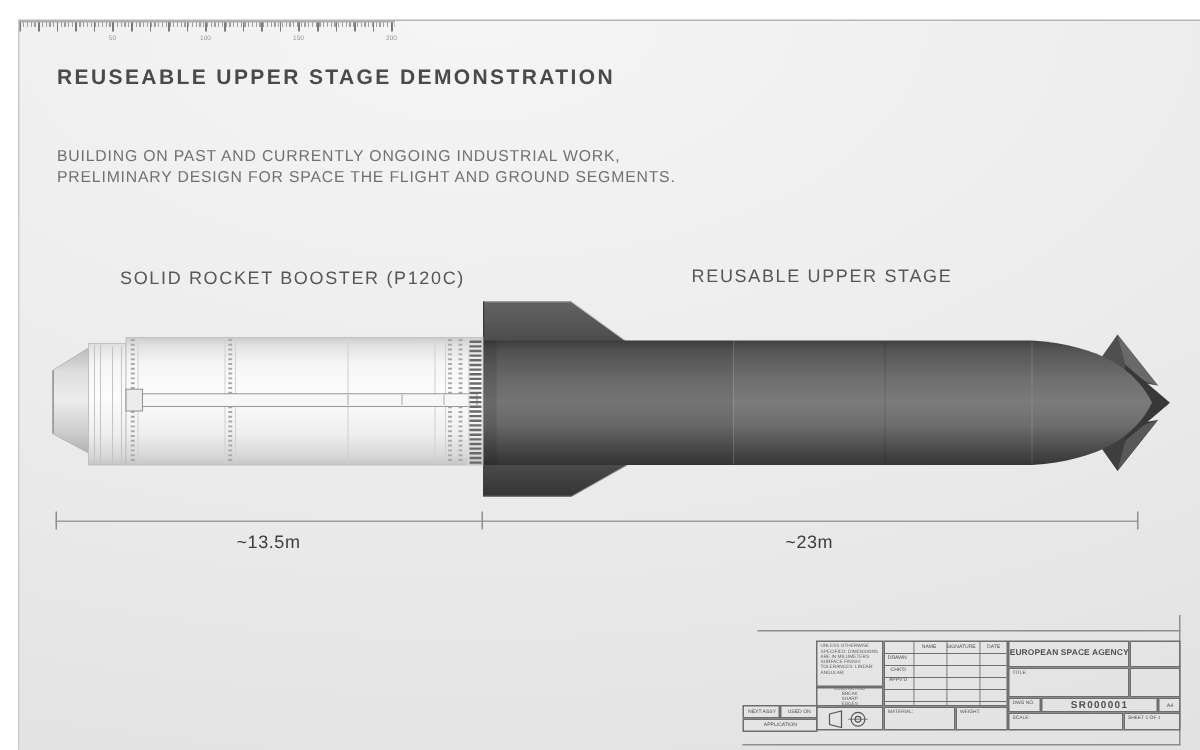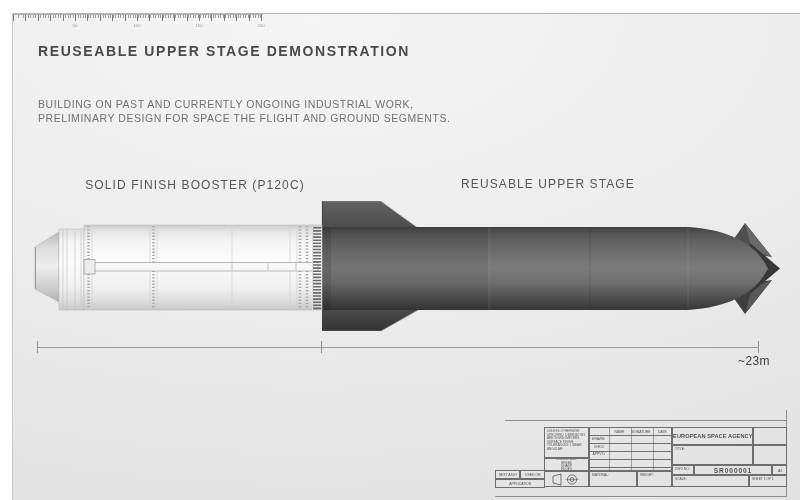--- a/index.html
+++ b/index.html
@@ -30,21 +30,21 @@
   #lbl-upper{left:430px;top:177px;width:236px;}
 
   
   #rocket{position:absolute;left:0;top:0;width:800px;height:500px;pointer-events:none;}
 
   
   #dim-line{position:absolute;left:37px;top:347px;width:722px;height:0;border-top:1px solid #9e9e9e;}
   .tick{position:absolute;top:341px;width:0;height:12px;border-left:1px solid #8f8f8f;}
   .dimlabel{position:absolute;top:354px;font-size:12px;letter-spacing:.4px;color:#3e3e3e;text-align:center;}
   #dim1{left:37px;width:284px;}
-  #dim2{left:333px;width:437px;text-align:right;}
+  #dim2{left:321px;width:437px;}
 
   
   .frameline{position:absolute;background:#8d8d8d;}
 
   
   #tb{position:absolute;left:544px;top:427px;width:243px;height:60px;color:#4f4f4f;}
   .c{position:absolute;border:.5px solid #6e6e6e;box-sizing:border-box;overflow:hidden;background:transparent;}
   .gcell{position:absolute;display:flex;align-items:center;justify-content:center;}
   .gcell>span{font-size:6.5px;transform:scale(.52);white-space:nowrap;color:#4f4f4f;}
   .cornerlab{position:absolute;top:.5px;left:1.5px;font-size:6.5px;transform:scale(.5);
@@ -83,21 +83,21 @@
     <span class="rnum" style="left:186px">150</span>
     <span class="rnum" style="left:248px">200</span>
   </div>
 
   <div id="title">REUSEABLE UPPER STAGE DEMONSTRATION</div>
   <div id="desc">
     <div>BUILDING ON PAST AND CURRENTLY ONGOING INDUSTRIAL WORK,</div>
     <div>PRELIMINARY DESIGN FOR SPACE THE FLIGHT AND GROUND SEGMENTS.</div>
   </div>
 
-  <div id="lbl-booster" class="seclabel">SOLID FINISH BOOSTER (P120C)</div>
+  <div id="lbl-booster" class="seclabel">SOLID ROCKET BOOSTER (P120C)</div>
   <div id="lbl-upper" class="seclabel">REUSABLE UPPER STAGE</div>
 
   <svg id="rocket" viewBox="0 0 800 500">
     <defs>
       <linearGradient id="gBoost" gradientUnits="userSpaceOnUse" x1="0" y1="225" x2="0" y2="310">
         <stop offset="0" stop-color="#cdcdcd"></stop>
           <stop offset=".07" stop-color="#e3e3e3"></stop>
         <stop offset=".2" stop-color="#f5f5f5"></stop>
           <stop offset=".45" stop-color="#fdfdfd"></stop>
         <stop offset=".75" stop-color="#efefef"></stop>
@@ -185,20 +185,21 @@
     <g>
       <line x1="316.5" y1="227" x2="316.5" y2="310" stroke="#6a6a6a" stroke-width="9" stroke-dasharray="1.6,1.5"></line>
       <line x1="312.5" y1="226" x2="312.5" y2="310" stroke="#dcdcdc" stroke-width="1"></line>
     </g>
   </svg>
 
   <div id="dim-line"></div>
   <div class="tick" style="left:37px"></div>
   <div class="tick" style="left:321px"></div>
   <div class="tick" style="left:758px"></div>
+  <div id="dim1" class="dimlabel">~13.5m</div>
   <div id="dim2" class="dimlabel">~23m</div>
 
   <div class="frameline" style="left:505px;top:420px;width:282px;height:1px;"></div>
   <div class="frameline" style="left:786px;top:410px;width:1px;height:87px;"></div>
   <div class="frameline" style="left:495px;top:496px;width:292px;height:1px;"></div>
 
   <div id="tb">
 
     <div class="c" style="left:0;top:0;width:45px;height:31px;">
       <div id="tb-notes-text">UNLESS OTHERWISE SPECIFIED: DIMENSIONS ARE IN MILLIMETERS SURFACE FINISH: TOLERANCES: LINEAR: ANGULAR:</div>

